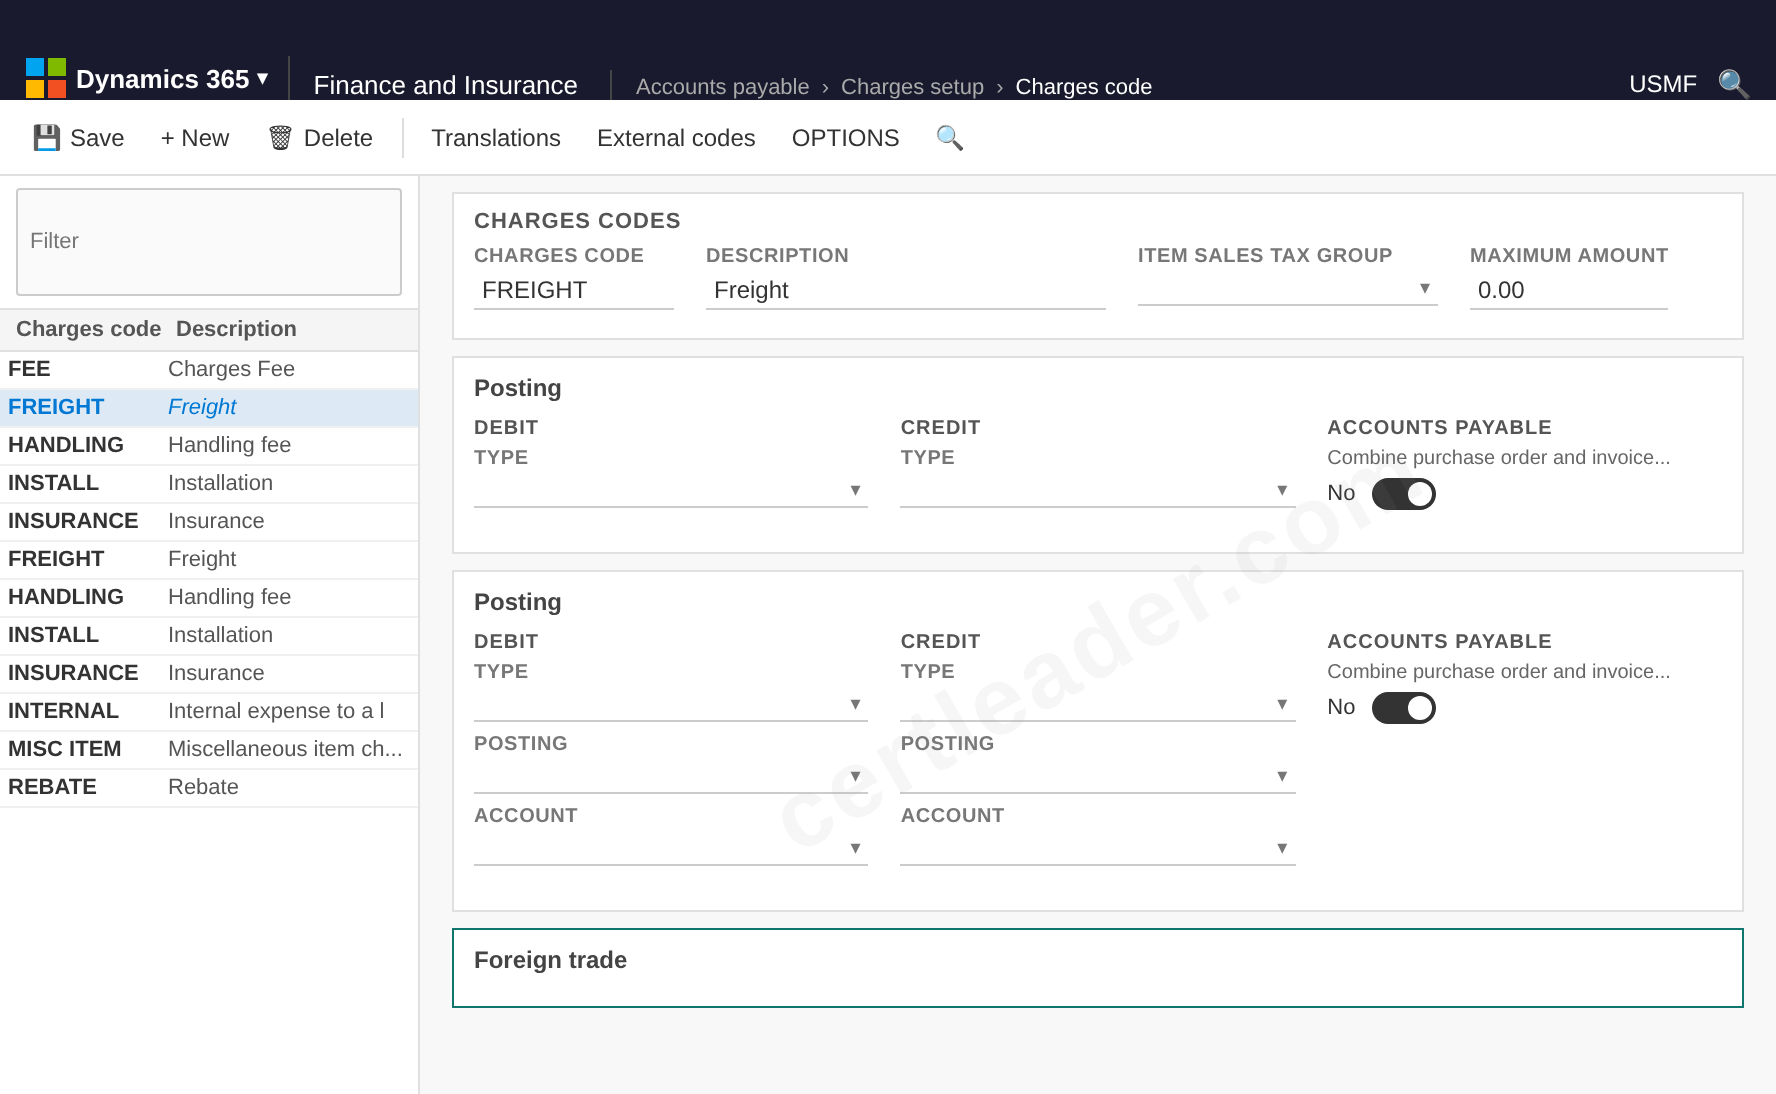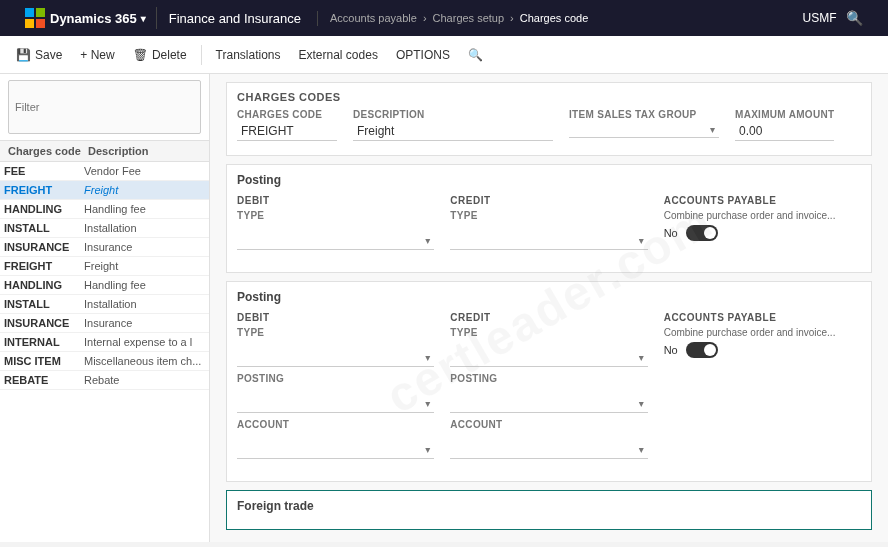--- a/index.html
+++ b/index.html
@@ -1,25 +1,25 @@
 <!DOCTYPE html>
 <html><head>
   <meta charset="utf-8">
   <style>
     * { box-sizing: border-box; margin: 0; padding: 0; font-family: 'Segoe UI', Arial, sans-serif; }
     body { background: #f3f3f3; font-size: 12px; color: #333; overflow: hidden; width: 888px; height: 547px; }
 
     
     .top-nav {
       background: #1a1a2e;
-      height: 36px;
-      display: flex;
-      align-items: center;
+      height: 50px;
+      display: flex;
+      align-items: flex-end;
       color: #fff;
-      padding: 0 24px;
+      padding: 0 12px;
     }
     .top-nav-brand {
       display: flex;
       align-items: center;
       gap: 4px;
       font-size: 13px;
       font-weight: 600;
       color: #fff;
       padding-right: 10px;
       border-right: 1px solid #444;
@@ -253,21 +253,21 @@
       font-size: 10px;
       font-weight: 700;
       color: #555;
       text-transform: uppercase;
       letter-spacing: 0.5px;
       margin-bottom: 4px;
     }
     .posting-field {
       display: flex;
       flex-direction: column;
-      gap: 12px;
+      gap: 2px;
       margin-bottom: 6px;
     }
     .posting-field input {
       border: none;
       border-bottom: 1px solid #ccc;
       background: transparent;
       font-size: 11px;
       padding: 2px 4px;
       outline: none;
       width: 100%;
@@ -399,21 +399,21 @@
       <input type="text" placeholder="Filter" style="">
     </div>
     <div class="sidebar-header">
       <span class="col-code">Charges code</span>
       <span class="col-desc">Description</span>
     </div>
     <div class="sidebar-list">
 
     <div class="sidebar-row">
     <span class="col-code">FEE</span>
-    <span class="col-desc">Vendor Fee</span>
+    <span class="col-desc">Charges Fee</span>
   </div>
         <div class="sidebar-row active">
     <span class="col-code">FREIGHT</span>
     <span class="col-desc">Freight</span>
   </div>
         <div class="sidebar-row">
     <span class="col-code">HANDLING</span>
     <span class="col-desc">Handling fee</span>
   </div>
         <div class="sidebar-row">

